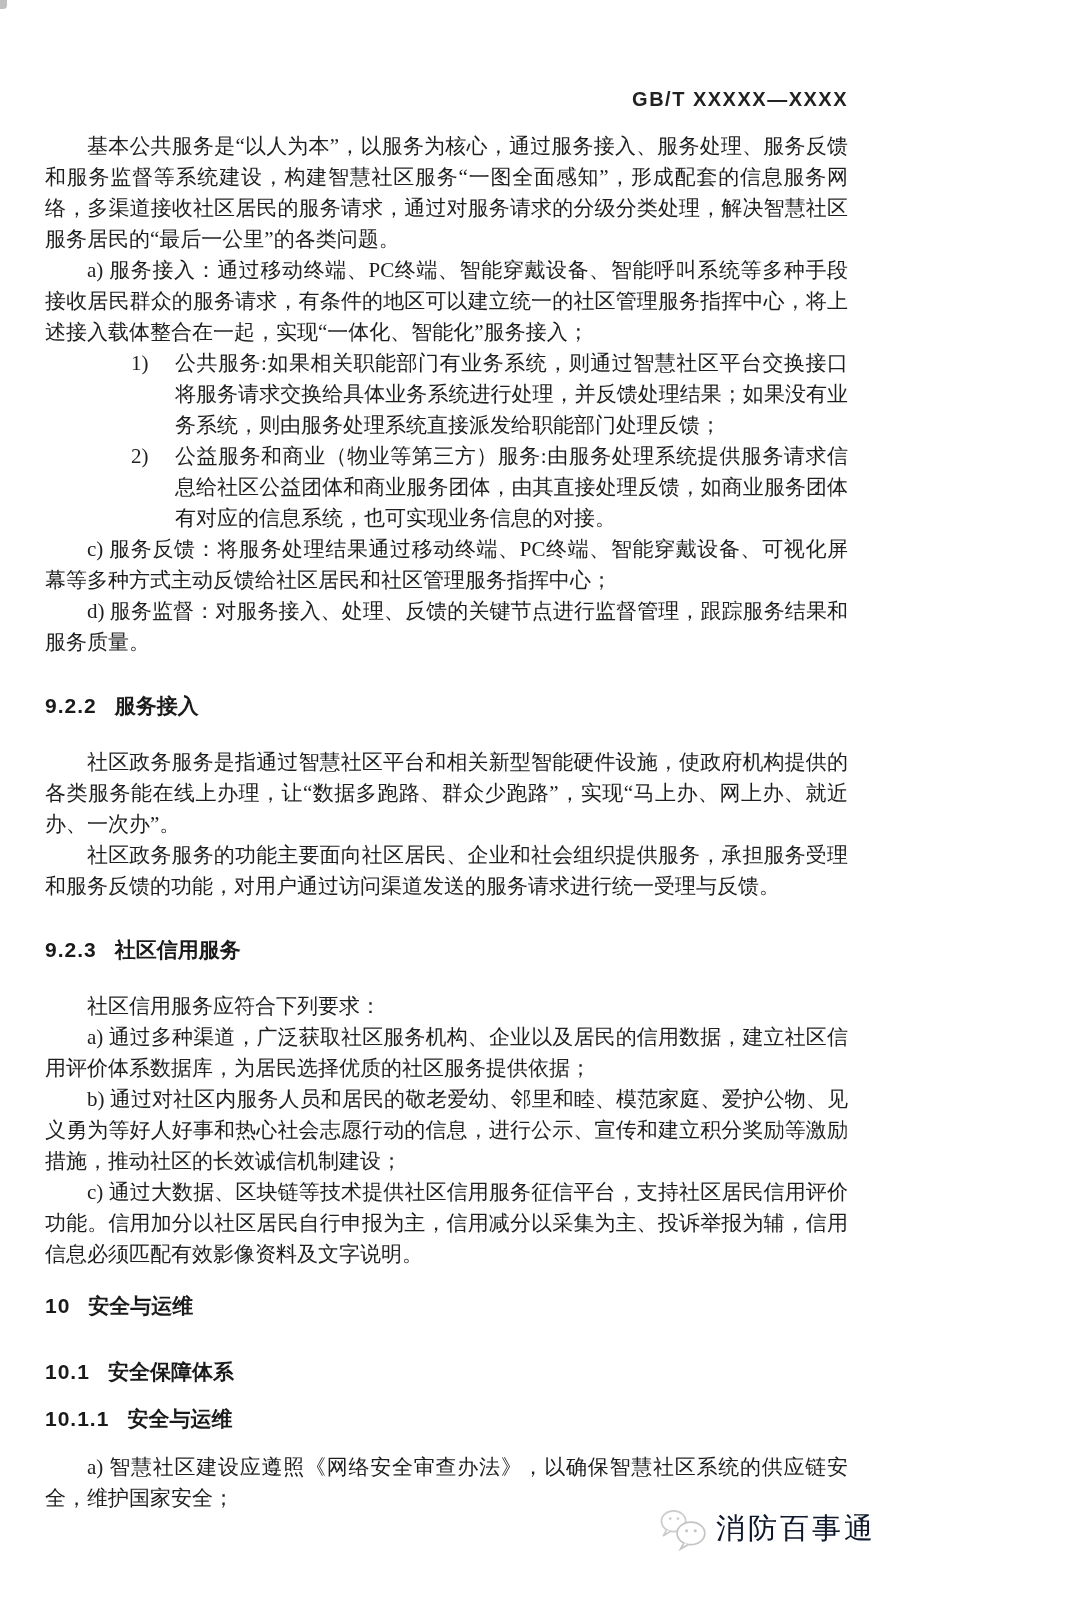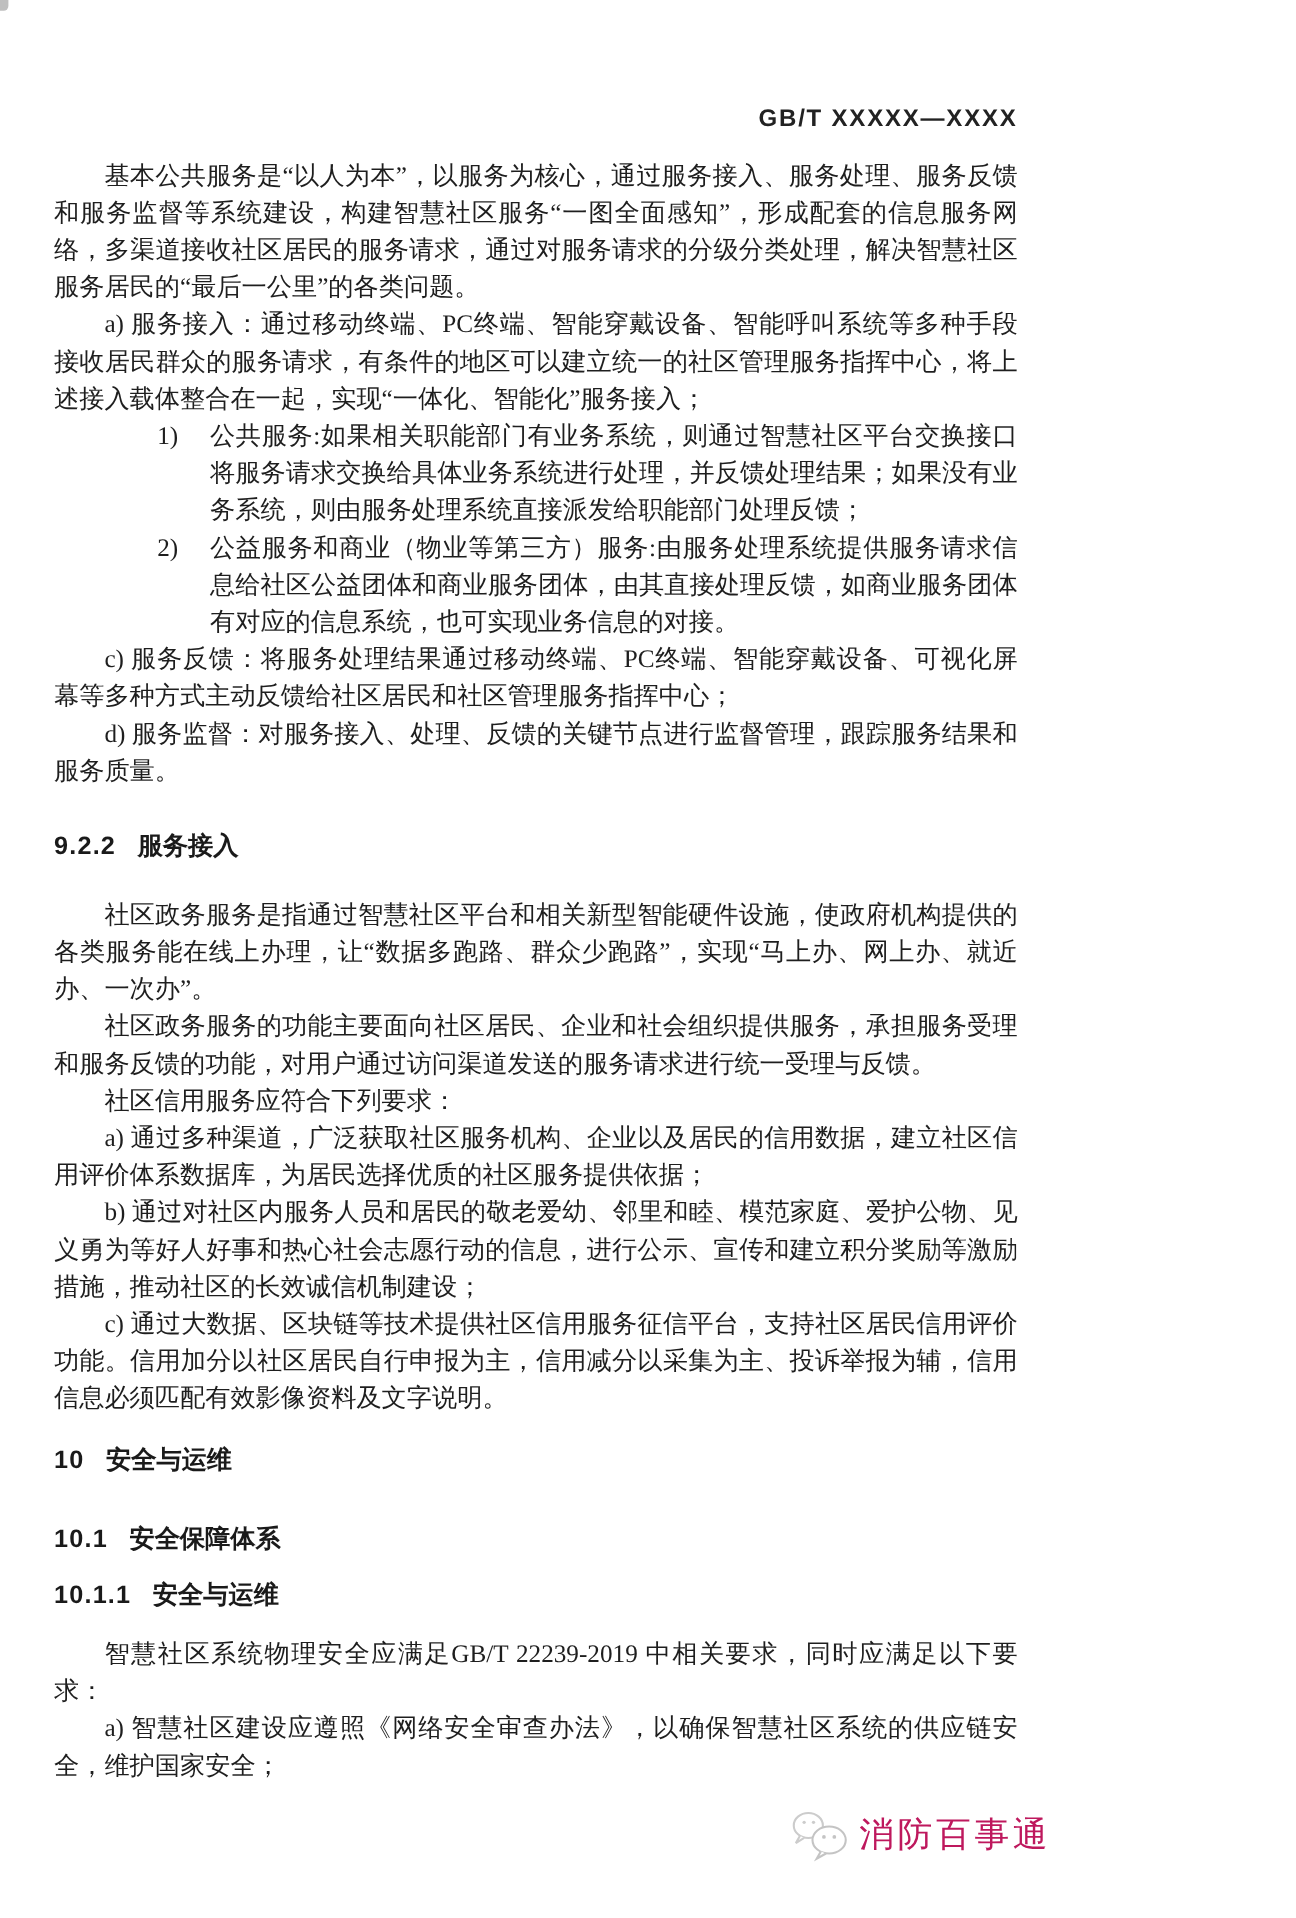--- a/index.html
+++ b/index.html
@@ -43,21 +43,21 @@
   .h-1011 { margin-top:16px; margin-bottom:18px; }
   .h-sub .hnum, .h-main .hnum { margin-right:18px; letter-spacing:1px; }
   .watermark {
     position:absolute; top:1505px; right:30px;
     display:flex; align-items:center; gap:6px;
     color:#c6c6c6;
   }
   .wm-text {
     font-size:29px; letter-spacing:3px;
     font-family:"Liberation Serif", serif;
-    color:#be185d;
+    color:#0f172a;
   }
   .wm-icon { width:52px; height:48px; }
   .page-mark {
     position:absolute; left:968px; top:1507px;
     width:9px; height:21px; background:#2b2b2b;
     border-radius:2px; transform:rotate(3deg);
   }
   .page-mark-dot {
     position:absolute; left:967px; top:1531px;
     width:4px; height:4px; background:#2b2b2b; border-radius:50%;
@@ -95,39 +95,41 @@
 
     <p class="para">d) 服务监督：对服务接入、处理、反馈的关键节点进行监督管理，跟踪服务结果和服务质量。</p>
 
     <h3 class="h-sub h-922">
       <span class="hnum">9.2.2</span><span>服务接入</span>
     </h3>
 
     <p class="para">社区政务服务是指通过智慧社区平台和相关新型智能硬件设施，使政府机构提供的各类服务能在线上办理，让“数据多跑路、群众少跑路”，实现“马上办、网上办、就近办、一次办”。</p>
     <p class="para">社区政务服务的功能主要面向社区居民、企业和社会组织提供服务，承担服务受理和服务反馈的功能，对用户通过访问渠道发送的服务请求进行统一受理与反馈。</p>
 
+    <h3 class="h-sub h-923">
+      <span class="hnum">9.2.3</span><span>社区信用服务</span>
+    </h3>
 
     <p class="para">社区信用服务应符合下列要求：</p>
     <p class="para">a) 通过多种渠道，广泛获取社区服务机构、企业以及居民的信用数据，建立社区信用评价体系数据库，为居民选择优质的社区服务提供依据；</p>
     <p class="para">b) 通过对社区内服务人员和居民的敬老爱幼、邻里和睦、模范家庭、爱护公物、见义勇为等好人好事和热心社会志愿行动的信息，进行公示、宣传和建立积分奖励等激励措施，推动社区的长效诚信机制建设；</p>
     <p class="para">c) 通过大数据、区块链等技术提供社区信用服务征信平台，支持社区居民信用评价功能。信用加分以社区居民自行申报为主，信用减分以采集为主、投诉举报为辅，信用信息必须匹配有效影像资料及文字说明。</p>
 
     <h2 class="h-main h-10">
       <span class="hnum">10</span><span>安全与运维</span>
     </h2>
 
     <h3 class="h-sub h-101">
       <span class="hnum">10.1</span><span>安全保障体系</span>
     </h3>
 
     <h3 class="h-sub h-1011">
       <span class="hnum">10.1.1</span><span>安全与运维</span>
     </h3>
 
-    <p class="para">智慧社区系统物理安全应满足GB/T 22239-2019 中相关要求，同时应满足以下要求：</p>
     <p class="para">a) 智慧社区建设应遵照《网络安全审查办法》，以确保智慧社区系统的供应链安全，维护国家安全；</p>
 
   </div>
 
   <div class="watermark">
     <svg class="wm-icon" viewBox="0 0 60 54" fill="none" xmlns="http://www.w3.org/2000/svg">
       <ellipse cx="18" cy="18" rx="14" ry="12" stroke="#cccccc" stroke-width="2"></ellipse>
       <path d="M10 28 L6 35 L14 30" stroke="#cccccc" stroke-width="2" fill="#ffffff"></path>
       <circle cx="14" cy="15" r="1.6" fill="#cccccc"></circle>
       <circle cx="23" cy="15" r="1.6" fill="#cccccc"></circle>

